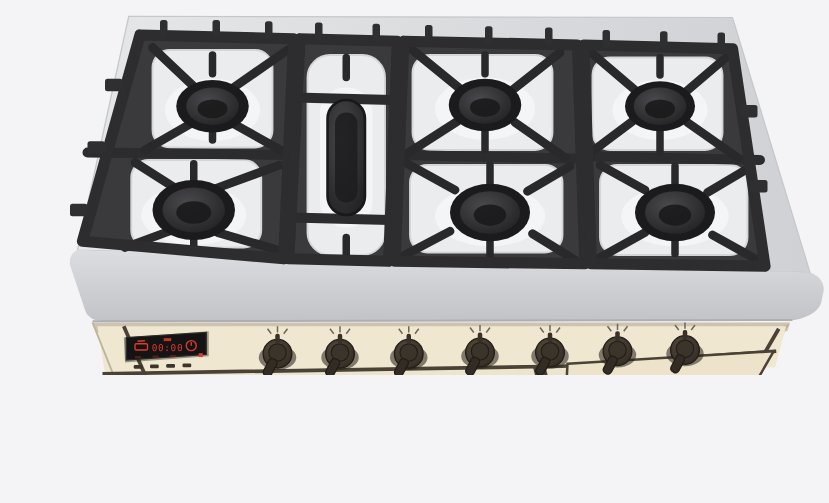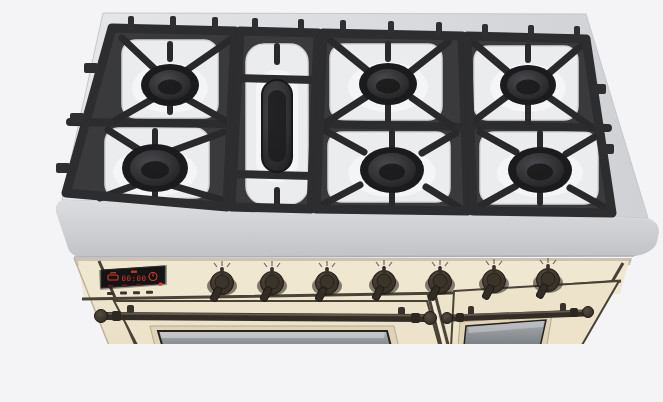--- a/index.html
+++ b/index.html
@@ -2,21 +2,21 @@
 <html style="--bg: #f4f4f7; --steel: #d5d6d9; --grate: #2d2d2f; --enamel: #ebeced; --cream: #ece2c9; --cream-light: #f0e7d0; --cream-dark: #ddd3b8; --trim: #4a4236; --metal: #39322a; --metal-light: #6e6356; --display-bg: #141414; --display-red: #e03a2c;"><head>
 <meta charset="utf-8">
 <style>
   :root{
     --bg:#f4f4f7; --steel:#d5d6d9; --grate:#2d2d2f; --enamel:#ebeced;
     --cream:#ece2c9; --cream-light:#f0e7d0; --cream-dark:#ddd3b8;
     --trim:#4a4236; --metal:#39322a; --metal-light:#6e6356;
     --display-bg:#141414; --display-red:#e03a2c;
   }
   html,body{margin:0;padding:0;background:var(--bg);}
-  .stage{position:relative;width:663px;height:344px;background:var(--bg);
+  .stage{position:relative;width:663px;height:300px;background:var(--bg);
          font-family:"DejaVu Sans",sans-serif;overflow:hidden;}
   svg{display:block}
   .seg{font-family:"DejaVu Sans Mono",monospace;font-size:7.5px;fill:var(--display-red);letter-spacing:.5px;}
   .fill-sec{fill:#3a3a3d}
   .well{fill:#f4f5f6}
   .enamel{fill:var(--enamel);stroke:#d4d5d8;stroke-width:1.5}
   .arm{stroke:#29292c;stroke-width:7;stroke-linecap:round;fill:none}
   .stub{stroke:#29292c;stroke-width:6;stroke-linecap:round;fill:none}
   .bar{stroke:#2c2c2f;stroke-width:8;stroke-linecap:round;fill:none}
   .frame{stroke:var(--grate);stroke-width:9;fill:none;stroke-linejoin:round}

